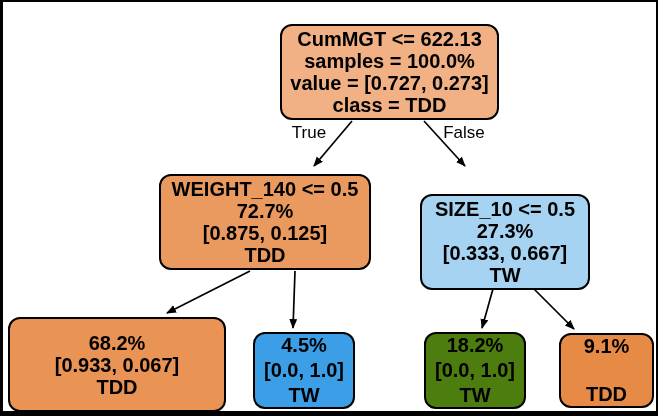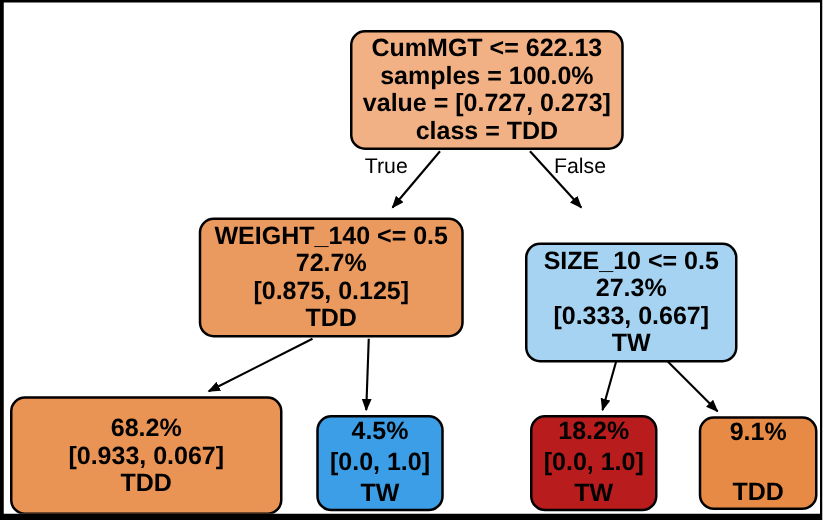--- a/index.html
+++ b/index.html
@@ -88,21 +88,21 @@
     <div>[0.933, 0.067]</div>
     <div>TDD</div>
   </div>
 
   <div class="node small" style="left: 250px; top: 330px; width: 102px; height: 77px; background-color: rgb(59, 158, 230);">
     <div>4.5%</div>
     <div>[0.0, 1.0]</div>
     <div>TW</div>
   </div>
 
-  <div class="node small" style="left: 421px; top: 330px; width: 102px; height: 77px; background-color: #b91c1c;">
+  <div class="node small" style="left: 421px; top: 330px; width: 102px; height: 77px; background-color: #4d7c0f;">
     <div>18.2%</div>
     <div>[0.0, 1.0]</div>
     <div>TW</div>
   </div>
 
   <div class="node small" style="left: 556px; top: 331px; width: 95px; height: 75px; background-color: rgb(231, 138, 69);">
     <div>9.1%</div>
     <div>TDD</div>
   </div>
 

